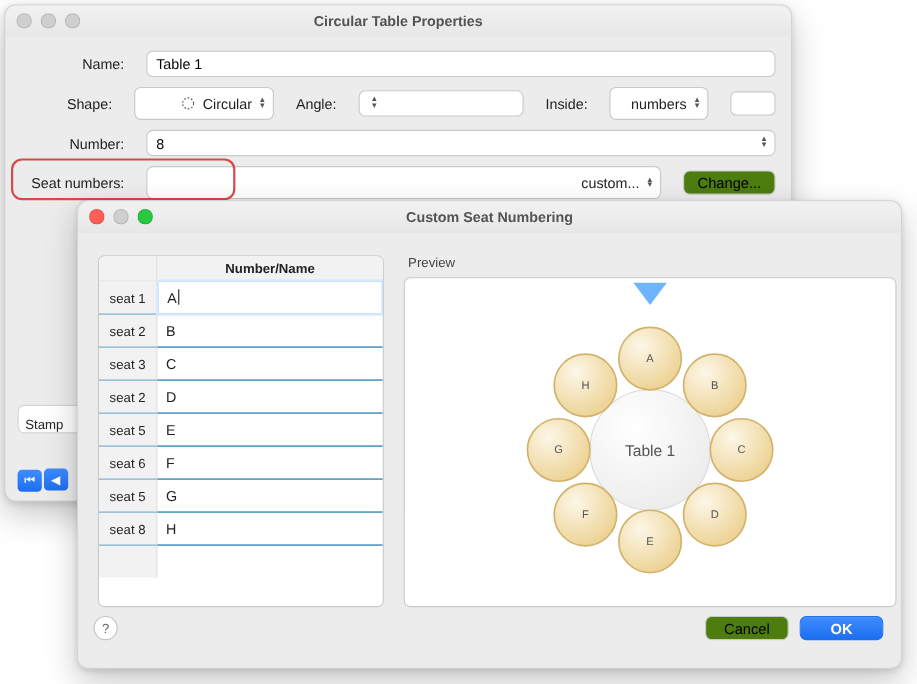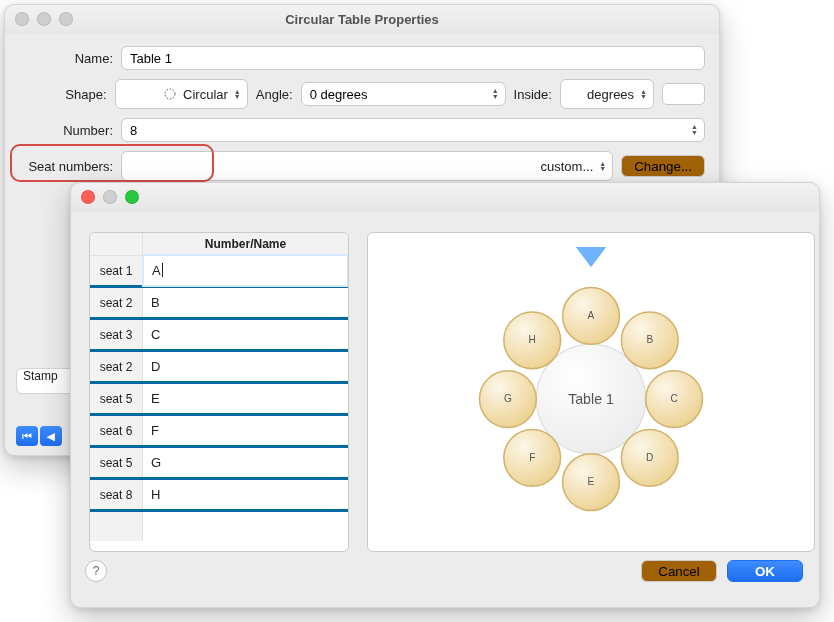--- a/index.html
+++ b/index.html
@@ -39,49 +39,49 @@
     height:28px;border-bottom:1px solid #dcdcdc93;
     display:flex;align-items:center;justify-content:center;
     position:relative;font-weight:600;color:#535353;border-radius:10px 10px 0 0;
     background:linear-gradient(#f2f2f2,#e7e7e7);
   }
   .traffic{position:absolute;left:10px;top:7px;display:flex;gap:8px}
   .dot{width:12px;height:12px;border-radius:50%;border:1px solid rgba(0,0,0,.1)}
   .dot.inactive{background:#cfcfcf}
   .dot.close{background:#ff5f57}.dot.max{background:#28c840}
   .form{padding:12px 14px 12px 14px}
-  .row{display:flex;align-items:center;margin-bottom:9px;gap:8px}
+  .row{display:flex;align-items:center;margin-bottom:9px;gap:20px}
   .lbl{width:94px;text-align:right;color:#222}
   .field{display:flex;align-items:center;background:var(--field-bg);border:1px solid var(--field-border);border-radius:6px;height:22px;padding:0 6px;flex:1}
   .input{border:none;outline:none;flex:1;font-size:13px;background:transparent;height:100%}
   .input::-webkit-input-placeholder{color:#999}
   .stepbtns{display:flex;flex-direction:column;margin-left:4px}
   .stepbtns span{font-size:7px;line-height:6px;color:#555}
   .select{display:flex;align-items:center;justify-content:flex-end;background:#fff;border:1px solid var(--field-border);border-radius:6px;height:22px;padding:3px 6px}
   .select .caret{display:flex;flex-direction:column;line-height:5px;font-size:7px;color:#555;margin-left:6px}
-  .btn{background:#a16207;border:1px solid var(--field-border);border-radius:6px;height:22px;padding:0 12px;display:inline-flex;align-items:center}
+  .btn{background:#4d7c0f;border:1px solid var(--field-border);border-radius:6px;height:22px;padding:0 12px;display:inline-flex;align-items:center}
   .btn.primary{background:linear-gradient(#3e8cff,#1d6ef0);color:#fff;border-color:#1d6ef0;font-weight:700}
   .hilite-box{position:absolute;border:2.5px solid var(--highlight-border);border-radius:10px;pointer-events:none}
 
   
   .frag{position:absolute;background:var(--win-bg);border:1px solid var(--win-border)}
-  .stamp{left:16px;top:368px;width:48px;height:24px;border-radius:6px 0 0 6px;background:#fff;display:flex;align-items:flex-start;font-size:12px;padding-left:6px}
+  .stamp{left:16px;top:368px;width:48px;height:24px;border-radius:6px 0 0 6px;background:#fff;display:flex;align-items:flex-end;font-size:12px;padding-left:6px}
   .navfrag{left:16px;top:426px}
   .navbtn{display:inline-flex;align-items:center;justify-content:center;width:22px;height:20px;background:linear-gradient(#3e8cff,#1d6ef0);border-radius:4px;color:#fff;font-size:11px;margin-right:-2px}
 
   
   .win-front{left:70px;top:182px;width:748px;height:424px;background:var(--win-bg);z-index:5}
   .content{display:flex;gap:18px;padding:20px 4px 8px 18px;height:320px}
   .col-left{flex:0 0 260px;display:flex;flex-direction:column}
   .col-right{flex:1;display:flex;flex-direction:column}
   .tbl{flex:1;border:1px solid var(--field-border);border-radius:6px;background:#fff;overflow:hidden}
   .th{display:flex;background:var(--table-header);border-bottom:1px solid #e0e0e0;font-weight:600;font-size:12px;height:22px}
   .th .h1{width:52px;border-right:1px solid #e0e0e0}
   .th .h2{flex:1;text-align:center;line-height:22px}
-  .tr{display:flex;height:29px;align-items:center;border-bottom:3px solid #0369a1}
+  .tr{display:flex;height:29px;align-items:center;border-bottom:1px solid #0369a1}
   .tr .c1{width:52px;text-align:center;background:var(--table-header);font-size:12px;border-right:1px solid #e0e0e0;height:100%;display:flex;align-items:center;justify-content:center}
   .tr .c2{flex:1;padding:0 8px;font-size:13px;position:relative;height:100%;display:flex;align-items:center}
   .tr.sel .c2{background:#fff;border:1.5px solid var(--row-sel-border);outline:2px solid var(--row-sel);outline-offset:-1px}
   .tr.sel .c2 .caret-text{display:inline-block}
   .caret-text::after{content:"";display:inline-block;width:1px;height:14px;background:#222;margin-left:1px;vertical-align:-2px}
   .tr.filler{flex:1;border-bottom:none}
   .tr.filler .c1{height:100%}
 
   .preview-lbl{font-size:12px;color:#444;margin:0 0 6px 4px}
   .preview{flex:1;border:1px solid var(--field-border);border-radius:6px;background:#fff;position:relative;overflow:hidden}
@@ -121,29 +121,28 @@
             </svg>
           <span>Circular</span>
         </span>
         <span class="caret">
             <span>▲</span>
             <span>▼</span>
           </span>
       </div>
       <div class="lbl" style="width:auto">Angle:</div>
       <div class="field" style="flex:0 0 136px">
-        <input class="input" value="0 degrees" style="">
         <div class="stepbtns">
             <span>▲</span>
             <span>▼</span>
           </div>
       </div>
       <div class="lbl" style="width:auto">Inside:</div>
       <div class="select" style="width:86px">
-        <span>degrees</span>
+        <span>numbers</span>
         <span class="caret">
             <span>▲</span>
             <span>▼</span>
           </span>
       </div>
       <div style="width:44px;height:20px;border:1px solid var(--field-border);border-radius:5px;background:#fff"></div>
     </div>
 
     <div class="row">
       <div class="lbl">Number:</div>
@@ -180,20 +179,21 @@
   <span class="navbtn">◀</span>
 </div>
 
 <div class="window win-front">
   <div class="titlebar">
     <div class="traffic">
       <div class="dot close"></div>
       <div class="dot inactive"></div>
       <div class="dot max"></div>
     </div>
+    <span>Custom Seat Numbering</span>
   </div>
 
   <div class="content">
 
     <div class="col-left">
       <div class="tbl">
         <div class="th">
           <div class="h1"></div>
           <div class="h2">Number/Name</div>
         </div>
@@ -234,20 +234,21 @@
             </div>
             <div class="tr filler">
               <div class="c1"></div>
               <div class="c2"></div>
             </div>
           </div>
       </div>
     </div>
 
     <div class="col-right">
+      <div class="preview-lbl">Preview</div>
       <div class="preview">
         <svg id="previewsvg" width="100%" height="100%" viewBox="0 0 440 290">
           <defs>
             <radialGradient id="sg" cx="35%" cy="30%" r="75%">
               <stop offset="0%" stop-color="#fdf7e8"></stop>
               <stop offset="100%" stop-color="#ecd191"></stop>
             </radialGradient>
             <radialGradient id="cg" cx="35%" cy="30%" r="90%">
               <stop offset="0%" stop-color="#ffffff"></stop>
               <stop offset="100%" stop-color="#e8e8e8"></stop>

